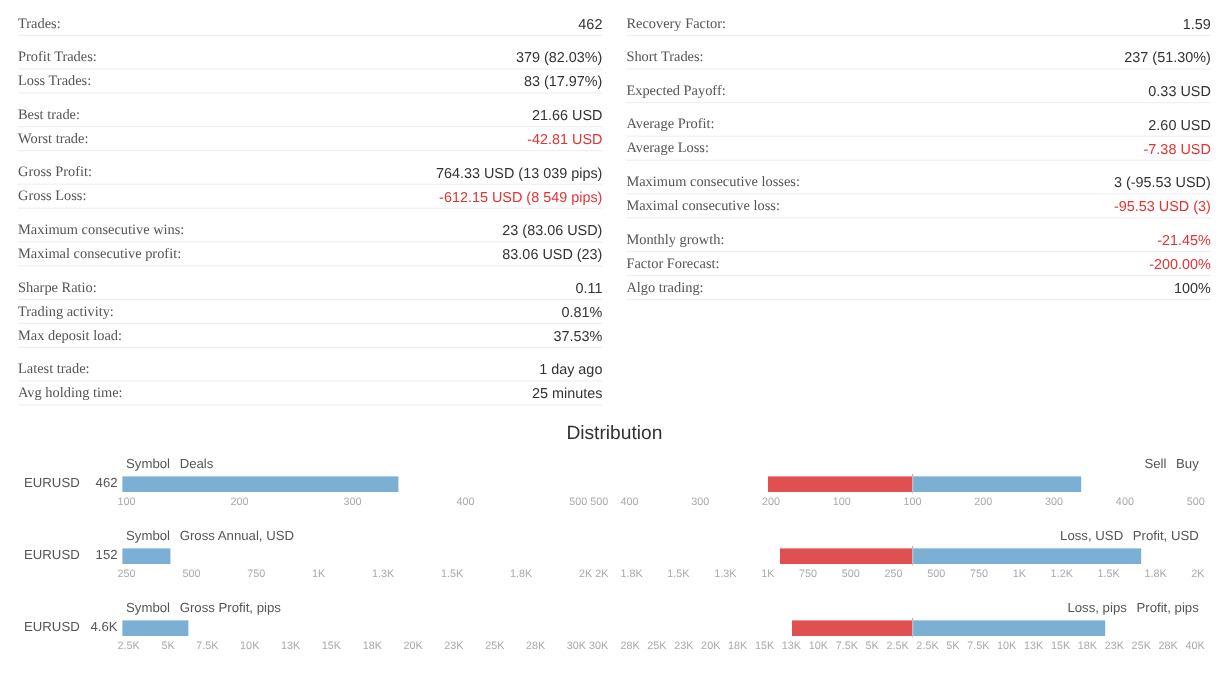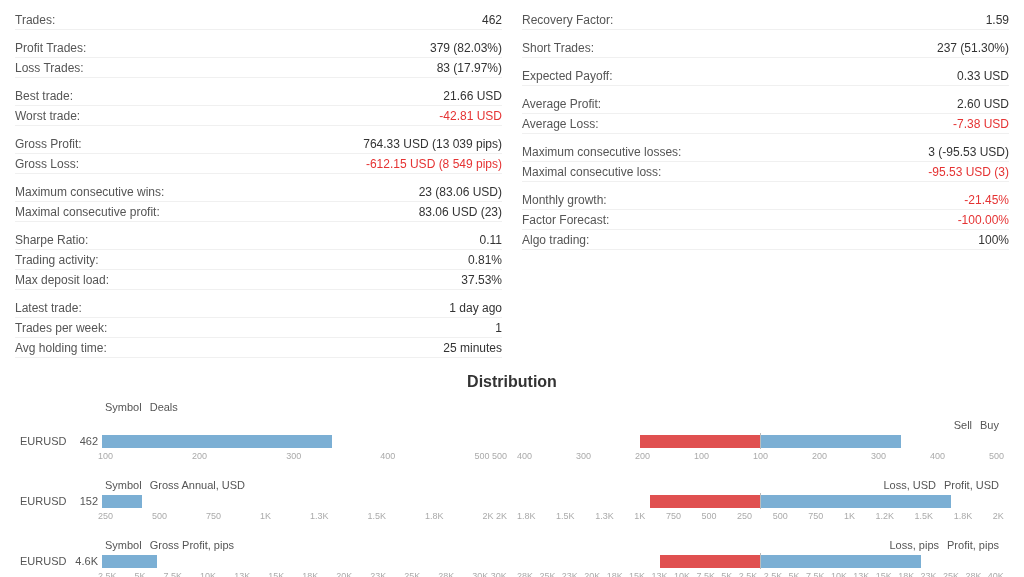--- a/index.html
+++ b/index.html
@@ -28,34 +28,35 @@
       min-height: 20px;
       align-items: center;
     }
     .stat-row.spacer {
       border-bottom: none;
       min-height: 8px;
     }
     .stat-label {
       color: #555;
       flex: 0 0 auto;
+      font-family: Liberation Serif, serif;
     }
     .stat-value {
       color: #333;
       text-align: right;
     }
     .stat-value.negative {
       color: #e53333;
     }
     .stat-value.red {
       color: #e53333;
     }
     .section-title {
       font-size: 16px;
-      font-weight: bold;
+      font-weight: normal;
       text-align: center;
       margin: 15px 0 10px 0;
     }
     .distribution-section {
       padding: 0 5px;
     }
   </style>
 </head>
 <body>
 
@@ -113,24 +114,20 @@
       <div class="stat-row">
         <span class="stat-label">Max deposit load:</span>
         <span class="stat-value ">37.53%</span>
       </div>
       <div class="stat-row spacer"></div>
       <div class="stat-row">
         <span class="stat-label">Latest trade:</span>
         <span class="stat-value ">1 day ago</span>
       </div>
       <div class="stat-row">
-        <span class="stat-label">Trades per week:</span>
-        <span class="stat-value ">1</span>
-      </div>
-      <div class="stat-row">
         <span class="stat-label">Avg holding time:</span>
         <span class="stat-value ">25 minutes</span>
       </div>
     </div>
   <div class="stats-col" id="stats-right">
       <div class="stat-row">
         <span class="stat-label">Recovery Factor:</span>
         <span class="stat-value ">1.59</span>
       </div>
       <div class="stat-row spacer"></div>
@@ -161,39 +158,39 @@
         <span class="stat-label">Maximal consecutive loss:</span>
         <span class="stat-value negative">-95.53 USD (3)</span>
       </div>
       <div class="stat-row spacer"></div>
       <div class="stat-row">
         <span class="stat-label">Monthly growth:</span>
         <span class="stat-value red">-21.45%</span>
       </div>
       <div class="stat-row">
         <span class="stat-label">Factor Forecast:</span>
-        <span class="stat-value red">-100.00%</span>
+        <span class="stat-value red">-200.00%</span>
       </div>
       <div class="stat-row">
         <span class="stat-label">Algo trading:</span>
         <span class="stat-value ">100%</span>
       </div>
     </div>
 </div>
 
 <div class="distribution-section">
   <div class="section-title">Distribution</div>
   <div id="dist-rows">
       <div style="margin-bottom: 18px;">
         <div style="display: flex; gap: 10px;">
           <div style="flex: 1 1 0%; display: flex; gap: 8px; font-size: 11px; color: rgb(85, 85, 85); padding-left: 85px;">
             <span>Symbol</span>
             <span>Deals</span>
           </div>
-          <div style="flex: 1 1 0%; display: flex; justify-content: flex-end; gap: 8px; font-size: 11px; color: rgb(85, 85, 85); padding-right: 5px; margin-top: 18px;">
+          <div style="flex: 1 1 0%; display: flex; justify-content: flex-end; gap: 8px; font-size: 11px; color: rgb(85, 85, 85); padding-right: 5px;">
             <span>Sell</span>
             <span>Buy</span>
           </div>
         </div>
         <div style="display: flex; gap: 10px; align-items: center;">
           <div style="flex: 1 1 0%; display: flex; flex-direction: column;">
             <div style="display: flex; align-items: center; gap: 4px; height: 20px;">
               <span style="font-size: 11px; color: rgb(85, 85, 85); width: 42px; flex-shrink: 0;">EURUSD</span>
               <span style="font-size: 11px; color: rgb(85, 85, 85); width: 32px; flex-shrink: 0; text-align: right;">462</span>
               <div style="flex: 1 1 0%; display: flex; align-items: center;">

